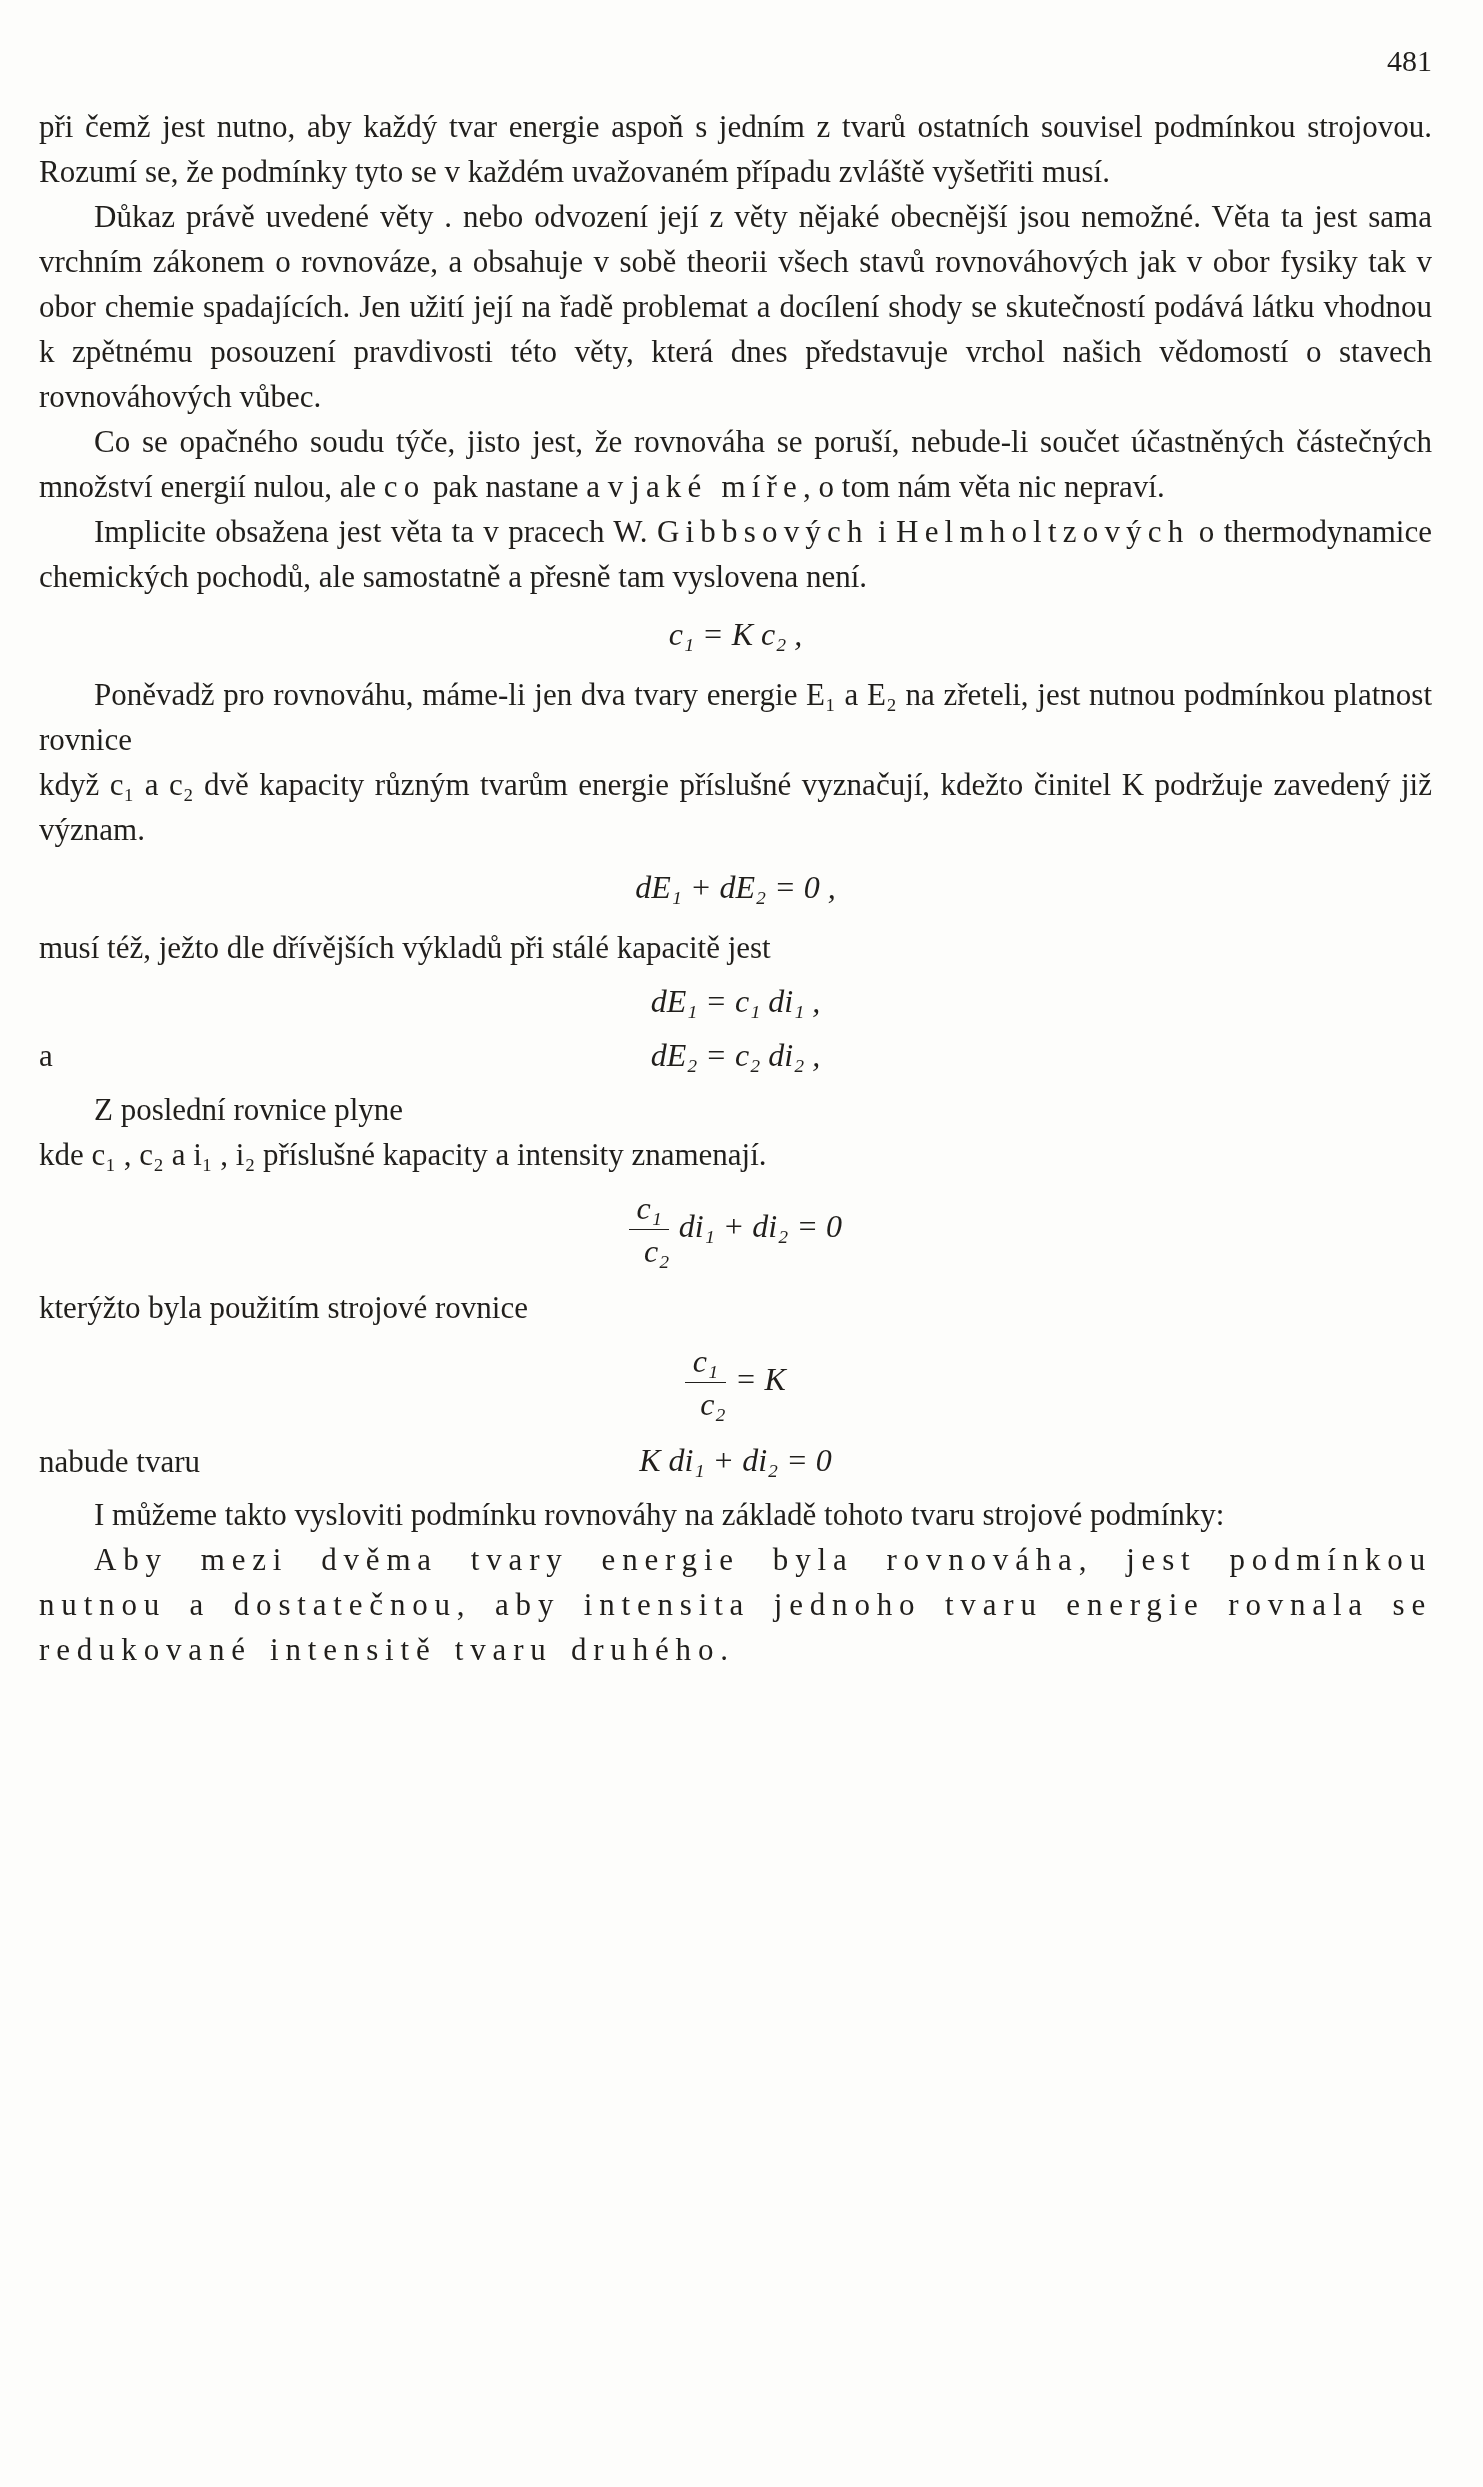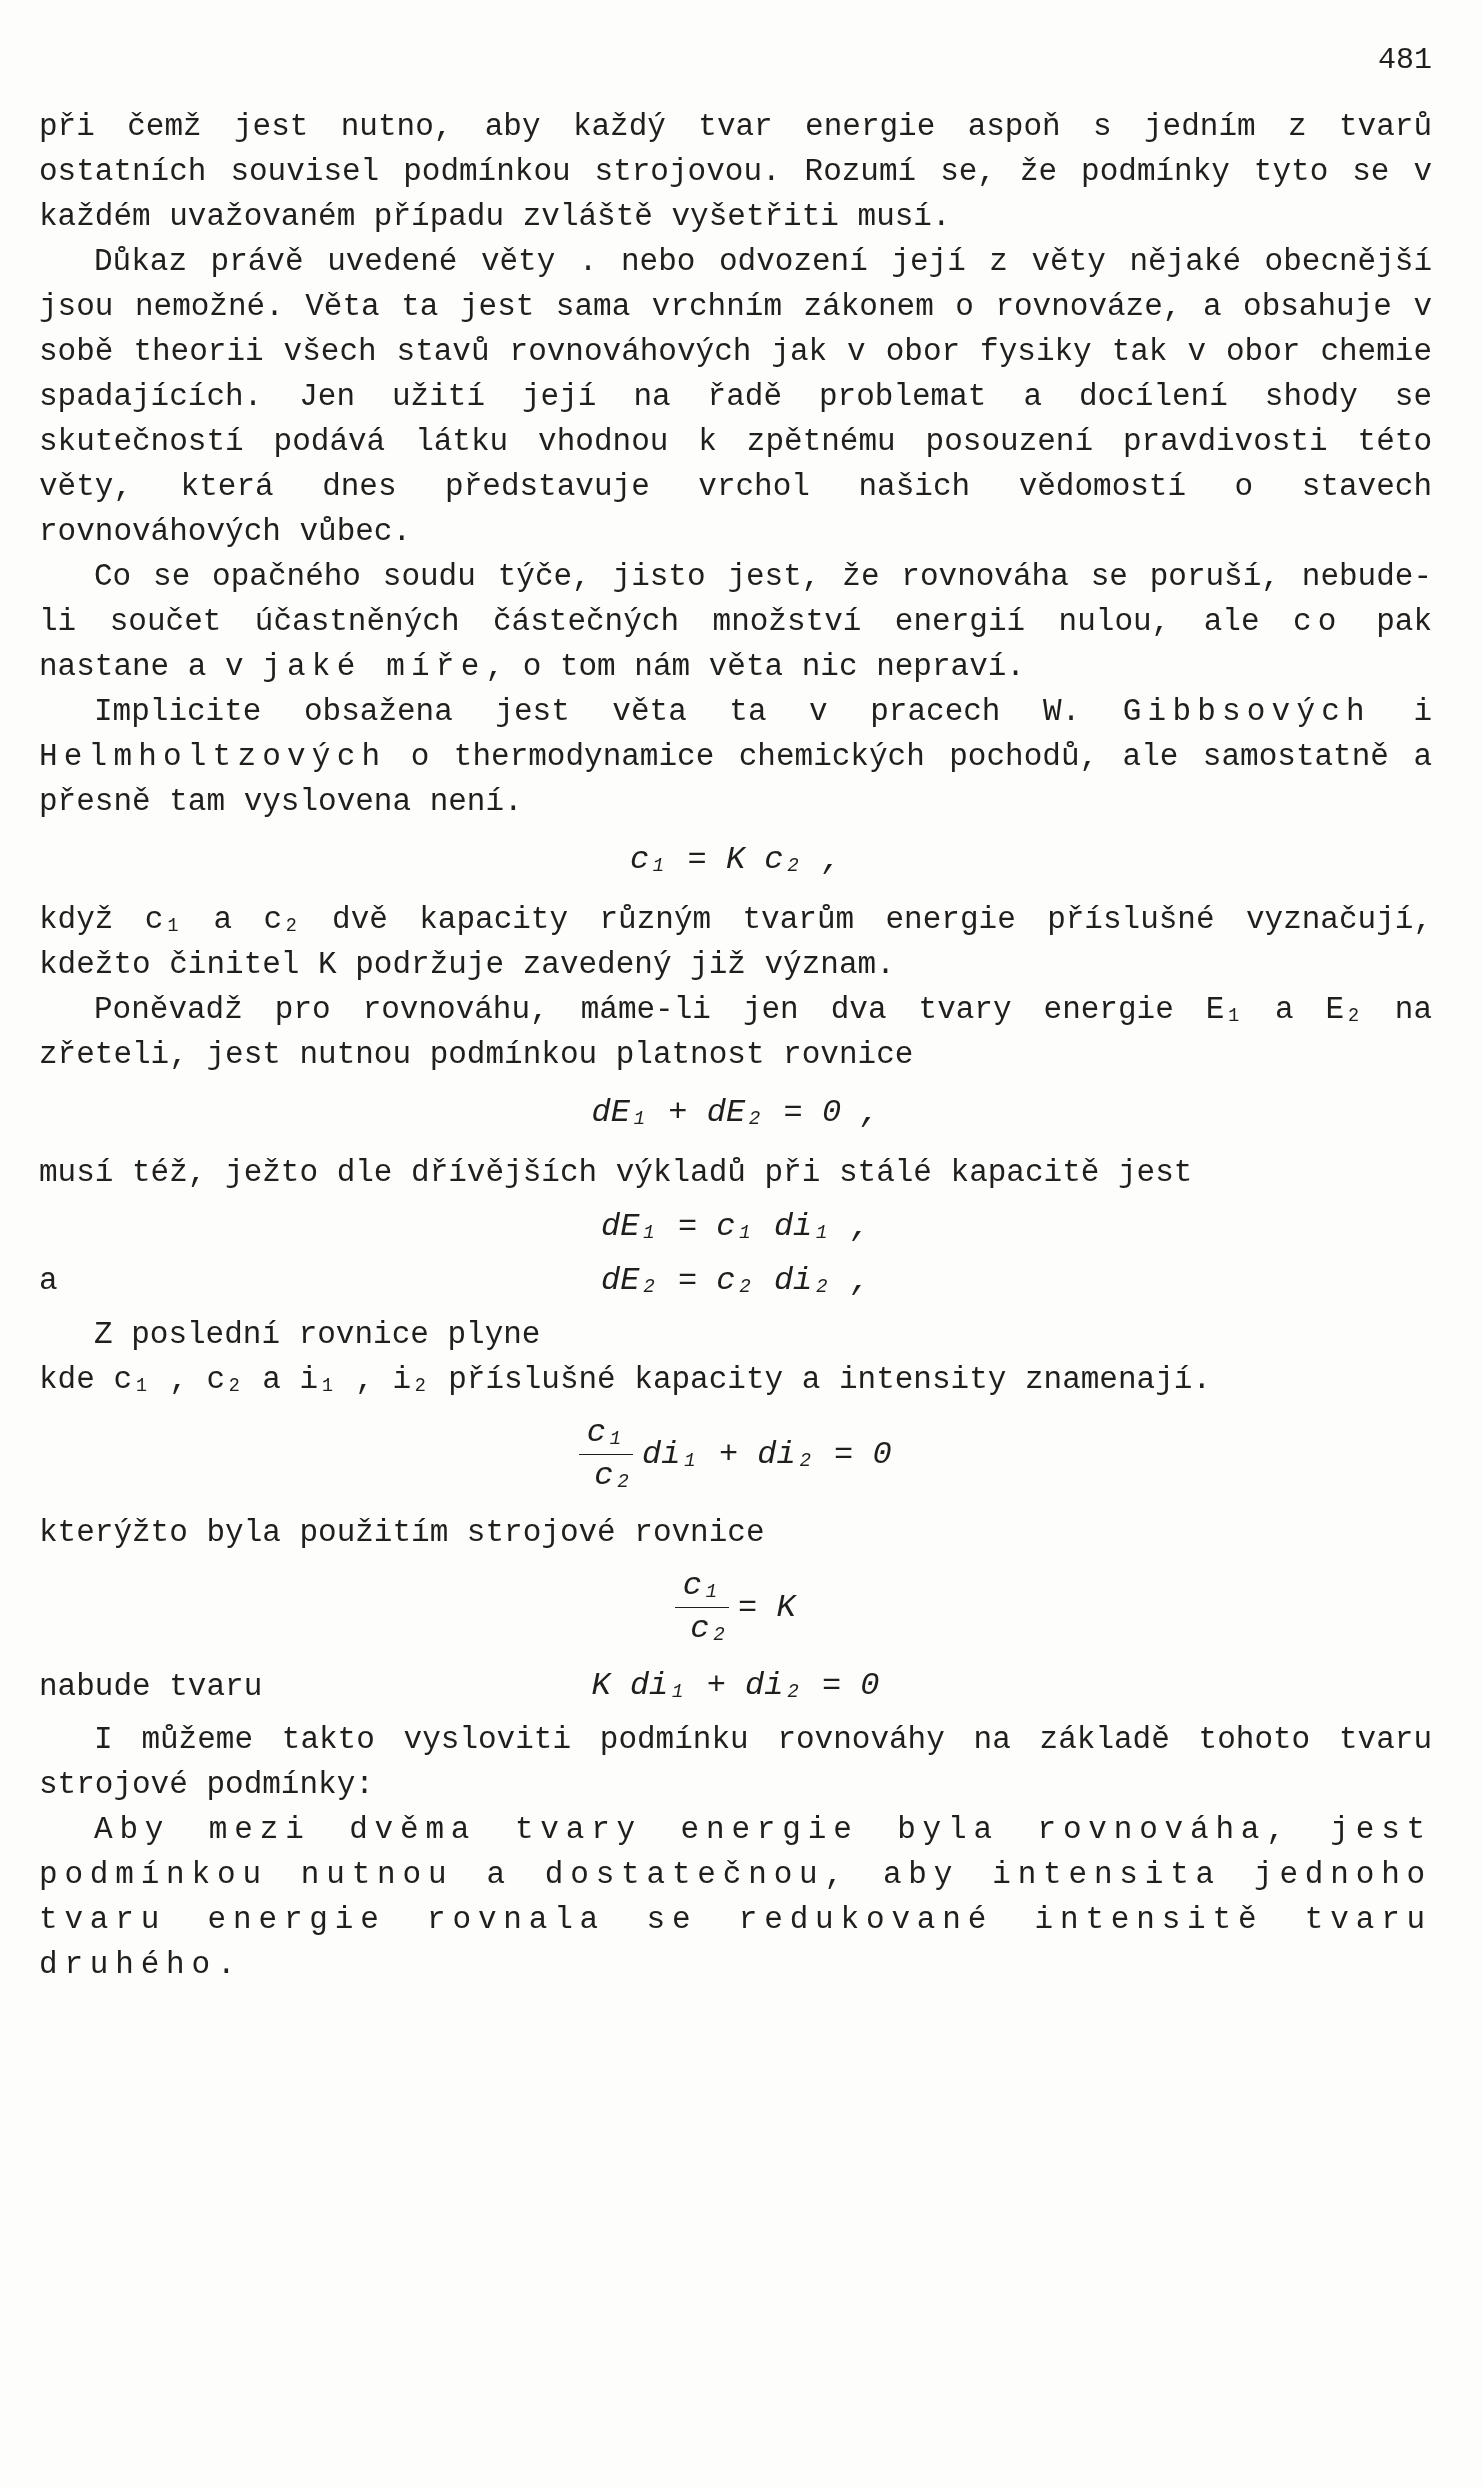--- a/index.html
+++ b/index.html
@@ -7,21 +7,21 @@
     padding: 0;
     background: #e8e6e1;
   }
   .page {
     position: relative;
     width: 1483px;
     min-height: 2487px;
     margin: 0 auto;
     background: #fdfdfb;
     color: #211f1c;
-    font-family: Liberation Mono, monospace;
+    font-family: Liberation Serif, serif;
     font-size: 31px;
     line-height: 45px;
     box-sizing: border-box;
     padding: 38px 51px 56px 39px;
     text-rendering: optimizeLegibility;
   }
   .page-number {
     text-align: right;
     font-size: 30px;
     margin-bottom: 20.7px;
@@ -97,23 +97,23 @@
 
   <p class="par">Důkaz právě uvedené věty . nebo odvození její z věty nějaké obecnější jsou nemožné. Věta ta jest sama vrchním zákonem o rovnováze, a obsahuje v sobě theorii všech stavů rovnováhových jak v obor fysiky tak v obor chemie spadajících. Jen užití její na řadě problemat a docílení shody se skutečností podává látku vhodnou k zpětnému posouzení pravdivosti této věty, která dnes představuje vrchol našich vědomostí o stavech rovnováhových vůbec.</p>
 
   <p class="par"><span>Co se opačného soudu týče, jisto jest, že rovnováha se poruší, nebude-li součet účastněných částečných množství energií nulou, ale </span><span class="sp">co</span><span> pak nastane a v </span><span class="sp">jaké míře</span><span>, o tom nám věta nic nepraví.</span></p>
 
   <p class="par"><span>Implicite obsažena jest věta ta v pracech W. </span><span class="sp">Gibbsových</span><span> i </span><span class="sp">Helmholtzových</span><span> o thermodynamice chemických pochodů, ale samostatně a přesně tam vyslovena není.</span></p>
 
 
   <div class="eqline small-space-before"><span class="eq">c₁ = K c₂ ,</span></div>
 
+  <p class="par">Poněvadž pro rovnováhu, máme-li jen dva tvary energie E₁ a E₂ na zřeteli, jest nutnou podmínkou platnost rovnice</p>
+
   <p class="par noindent">když c₁ a c₂ dvě kapacity různým tvarům energie příslušné vyznačují, kdežto činitel K podržuje zavedený již význam.</p>
-
-  <p class="par">Poněvadž pro rovnováhu, máme-li jen dva tvary energie E₁ a E₂ na zřeteli, jest nutnou podmínkou platnost rovnice</p>
 
   <div class="eqline small-space-before"><span class="eq">dE₁ + dE₂ = 0 ,</span></div>
 
   <p class="par noindent">musí též, ježto dle dřívějších výkladů při stálé kapacitě jest</p>
 
   <div class="eqline tight small-space-before"><span class="eq">dE₁ = c₁ di₁ ,</span></div>
 
   <div class="eqline tight labeled">
     <span class="eqlabel">a</span>
     <span class="eq">dE₂ = c₂ di₂ ,</span>

